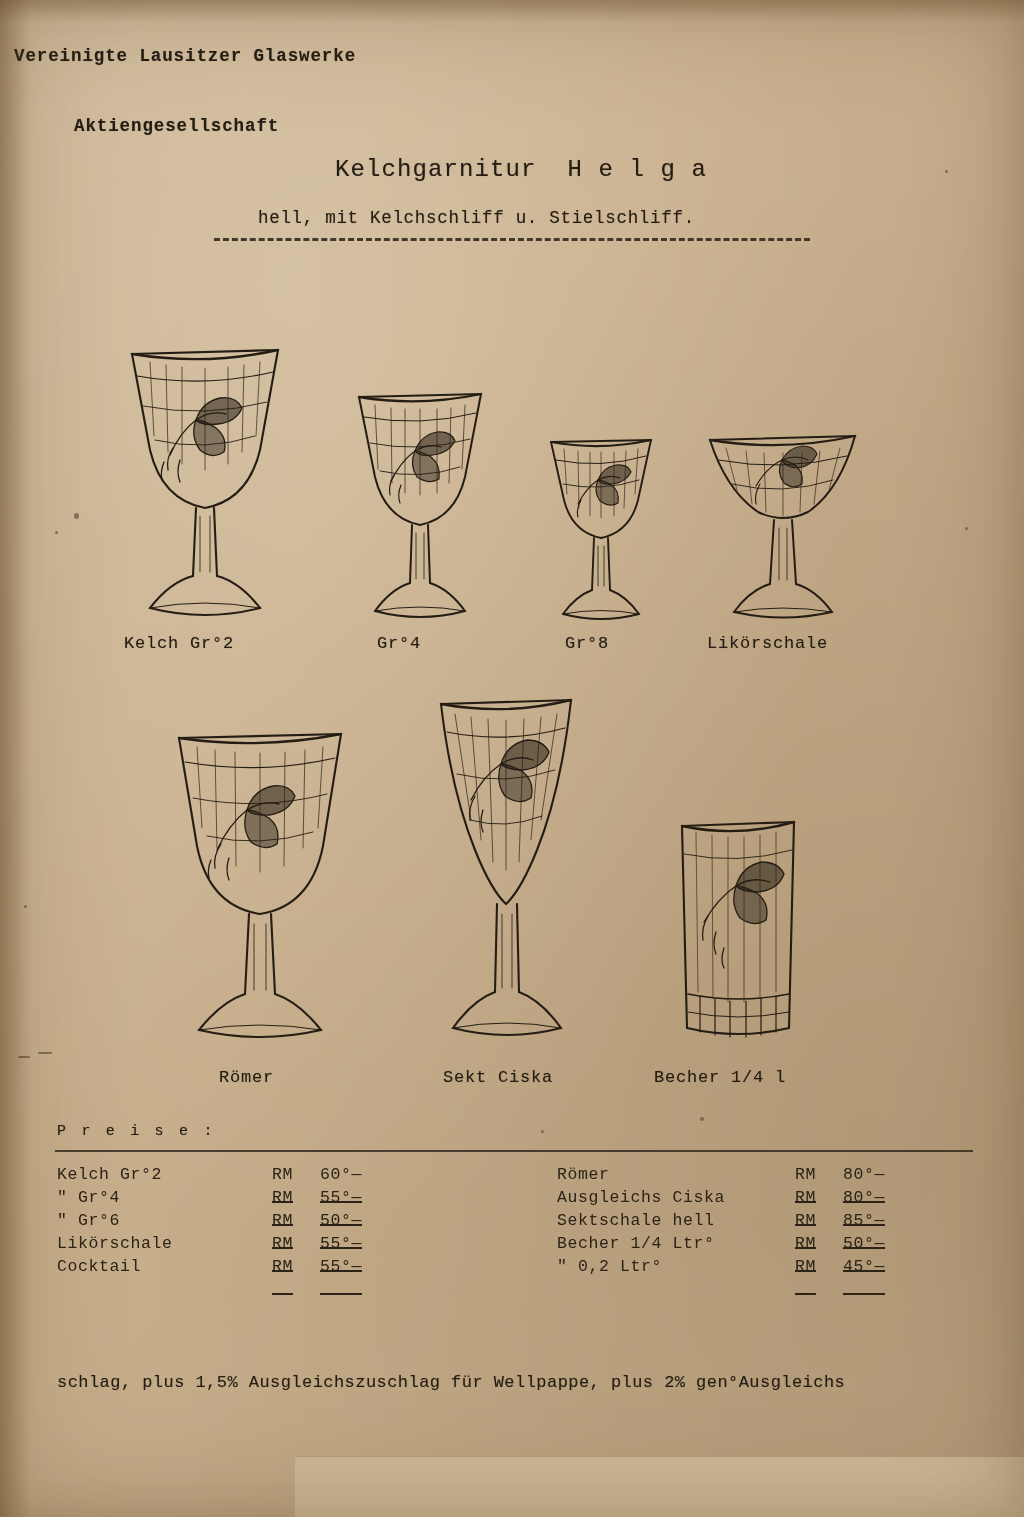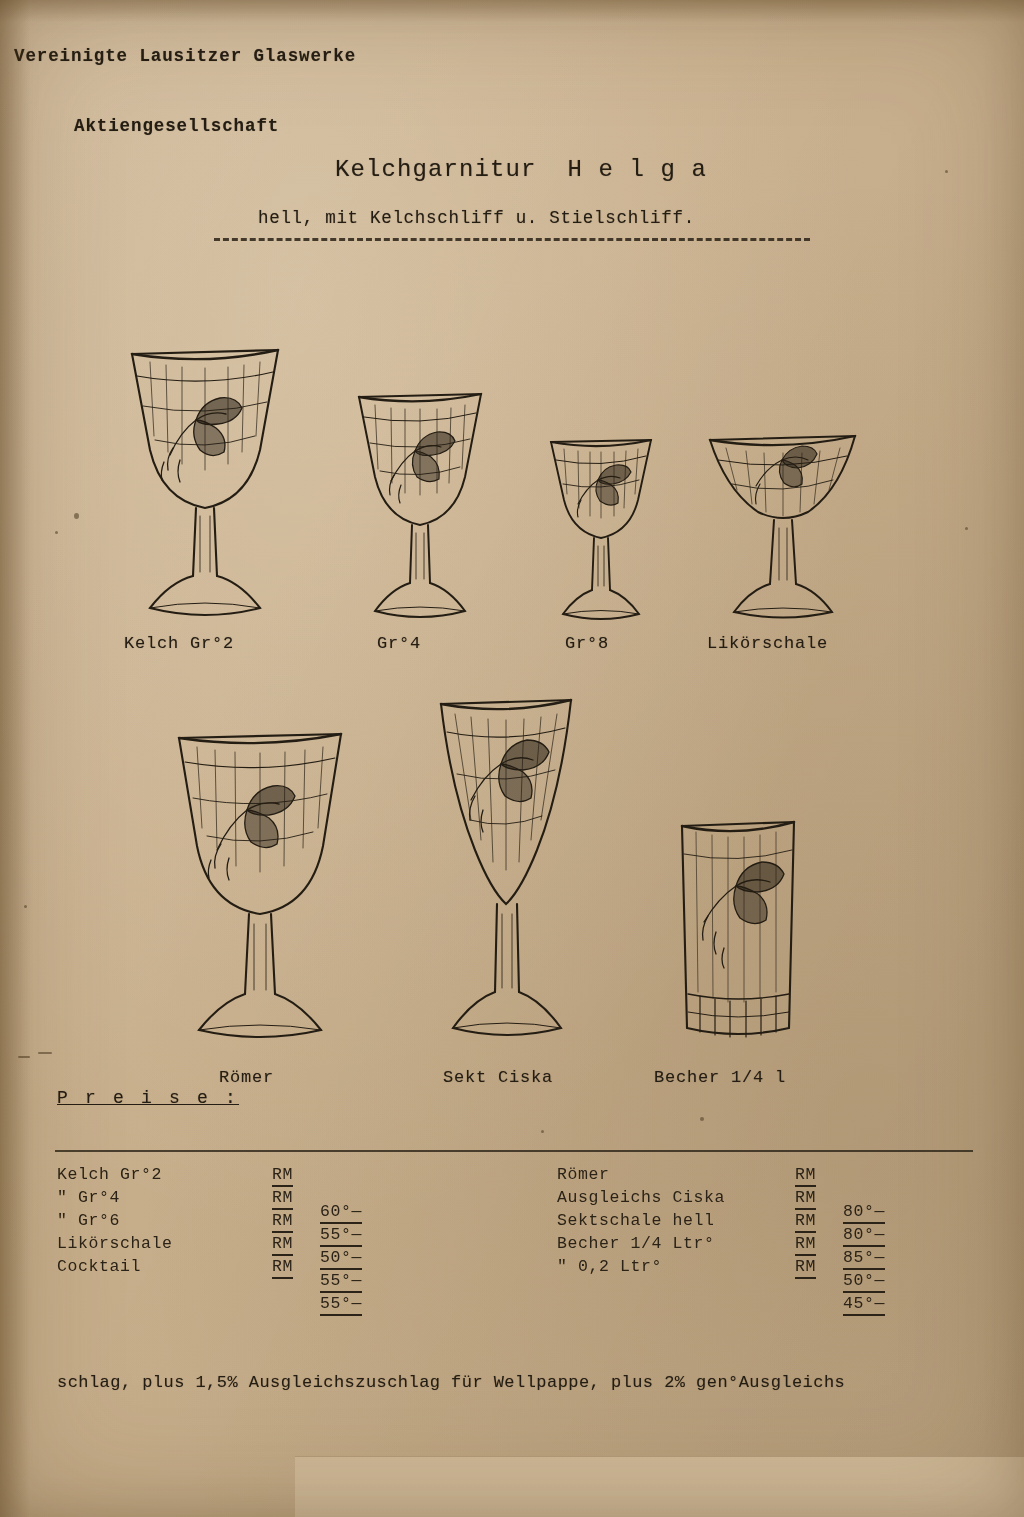--- a/index.html
+++ b/index.html
@@ -67,36 +67,36 @@
   .subtitle { left: 258px; top: 208px; font-size: 17.5px; letter-spacing: 0.7px; }
   .rule-dashes {
     position: absolute;
     left: 214px; top: 238px;
     width: 596px; height: 4px;
     border-top: 3px dashed #2b2317;
     opacity: 0.85;
   }
   .caption { font-size: 17px; letter-spacing: 0.8px; }
 
-  .prices-head { left: 57px; top: 1088px; font-size: 18px; letter-spacing: 3.2px; text-decoration: underline; }
+  .prices-head { left: 57px; top: 1123px; font-size: 15px; letter-spacing: 3.2px; }
   .prices-rule {
     position: absolute;
     left: 55px; top: 1150px; width: 918px; height: 0;
     border-top: 2px solid #2b2317;
     opacity: 0.8;
   }
 
   .ptable { position: absolute; font-size: 16.5px; letter-spacing: 0.6px; }
   .ptable .row { position: relative; height: 23px; }
   .ptable .lbl { position: absolute; left: 0; }
   .ptable .cur { position: absolute; }
-  .ptable .amt { position: absolute; margin-top: 37px; }
+  .ptable .amt { position: absolute; }
   .u {
     border-bottom: 2px solid #2b2317;
-    padding-bottom: 1px;
+    padding-bottom: 17px;
   }
 
   .left-table { left: 57px; top: 1165px; width: 400px; }
   .left-table .cur { left: 215px; }
   .left-table .amt { left: 263px; }
 
   .right-table { left: 557px; top: 1165px; width: 400px; }
   .right-table .cur { left: 238px; }
   .right-table .amt { left: 286px; }
 

